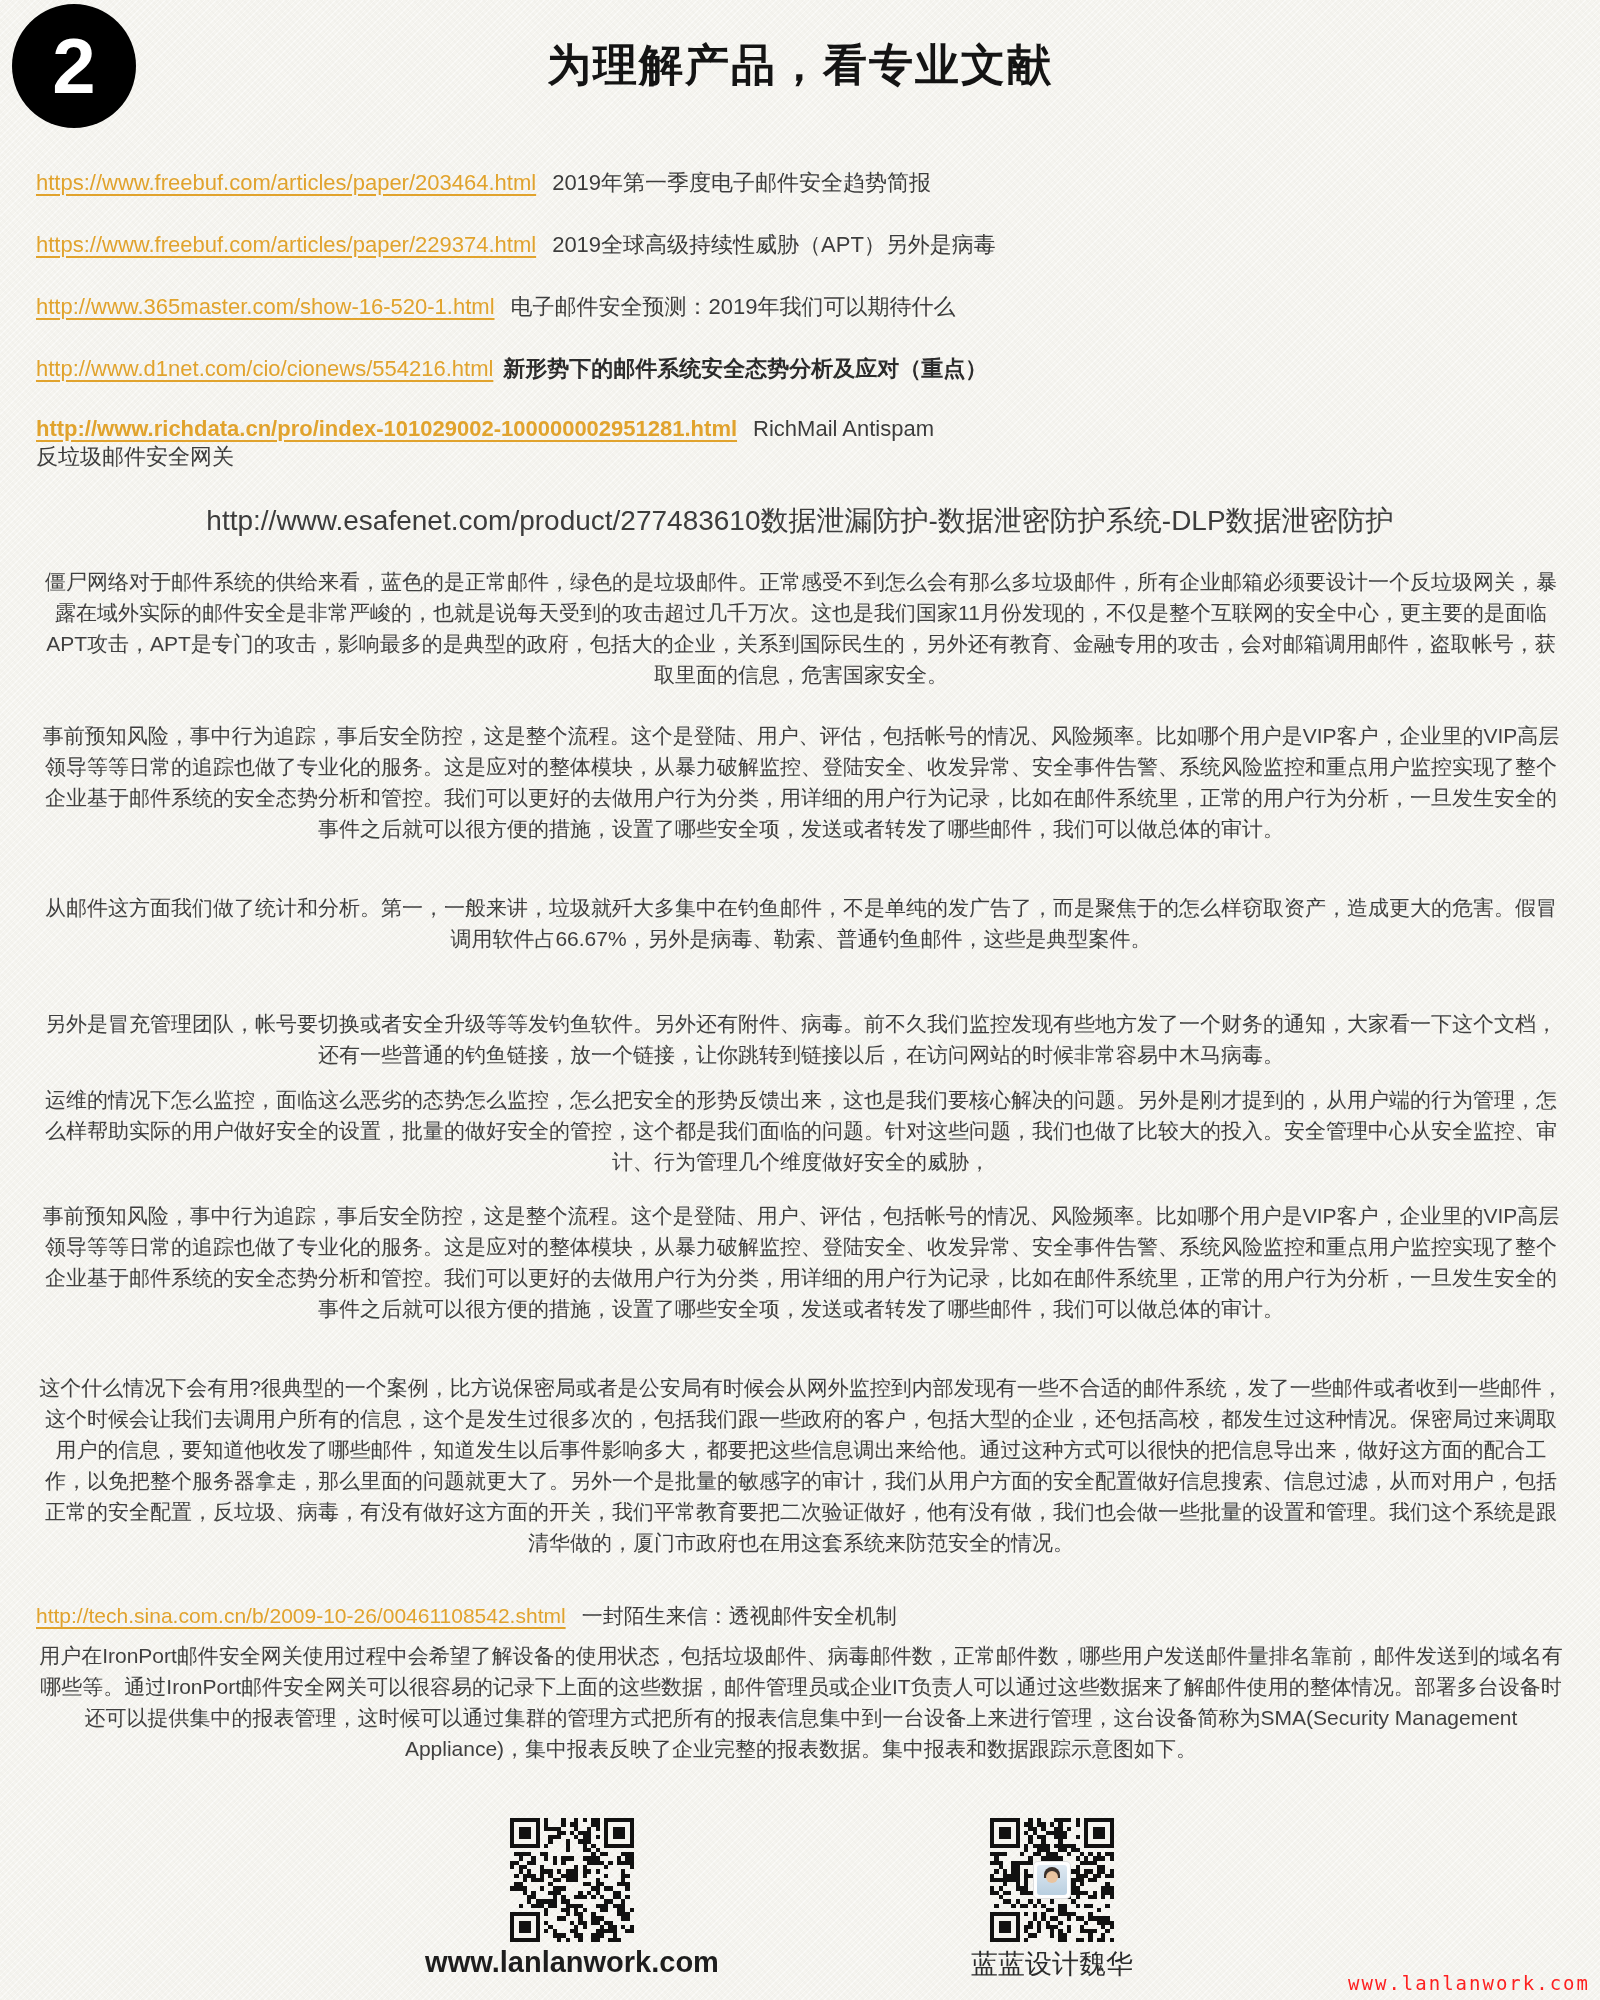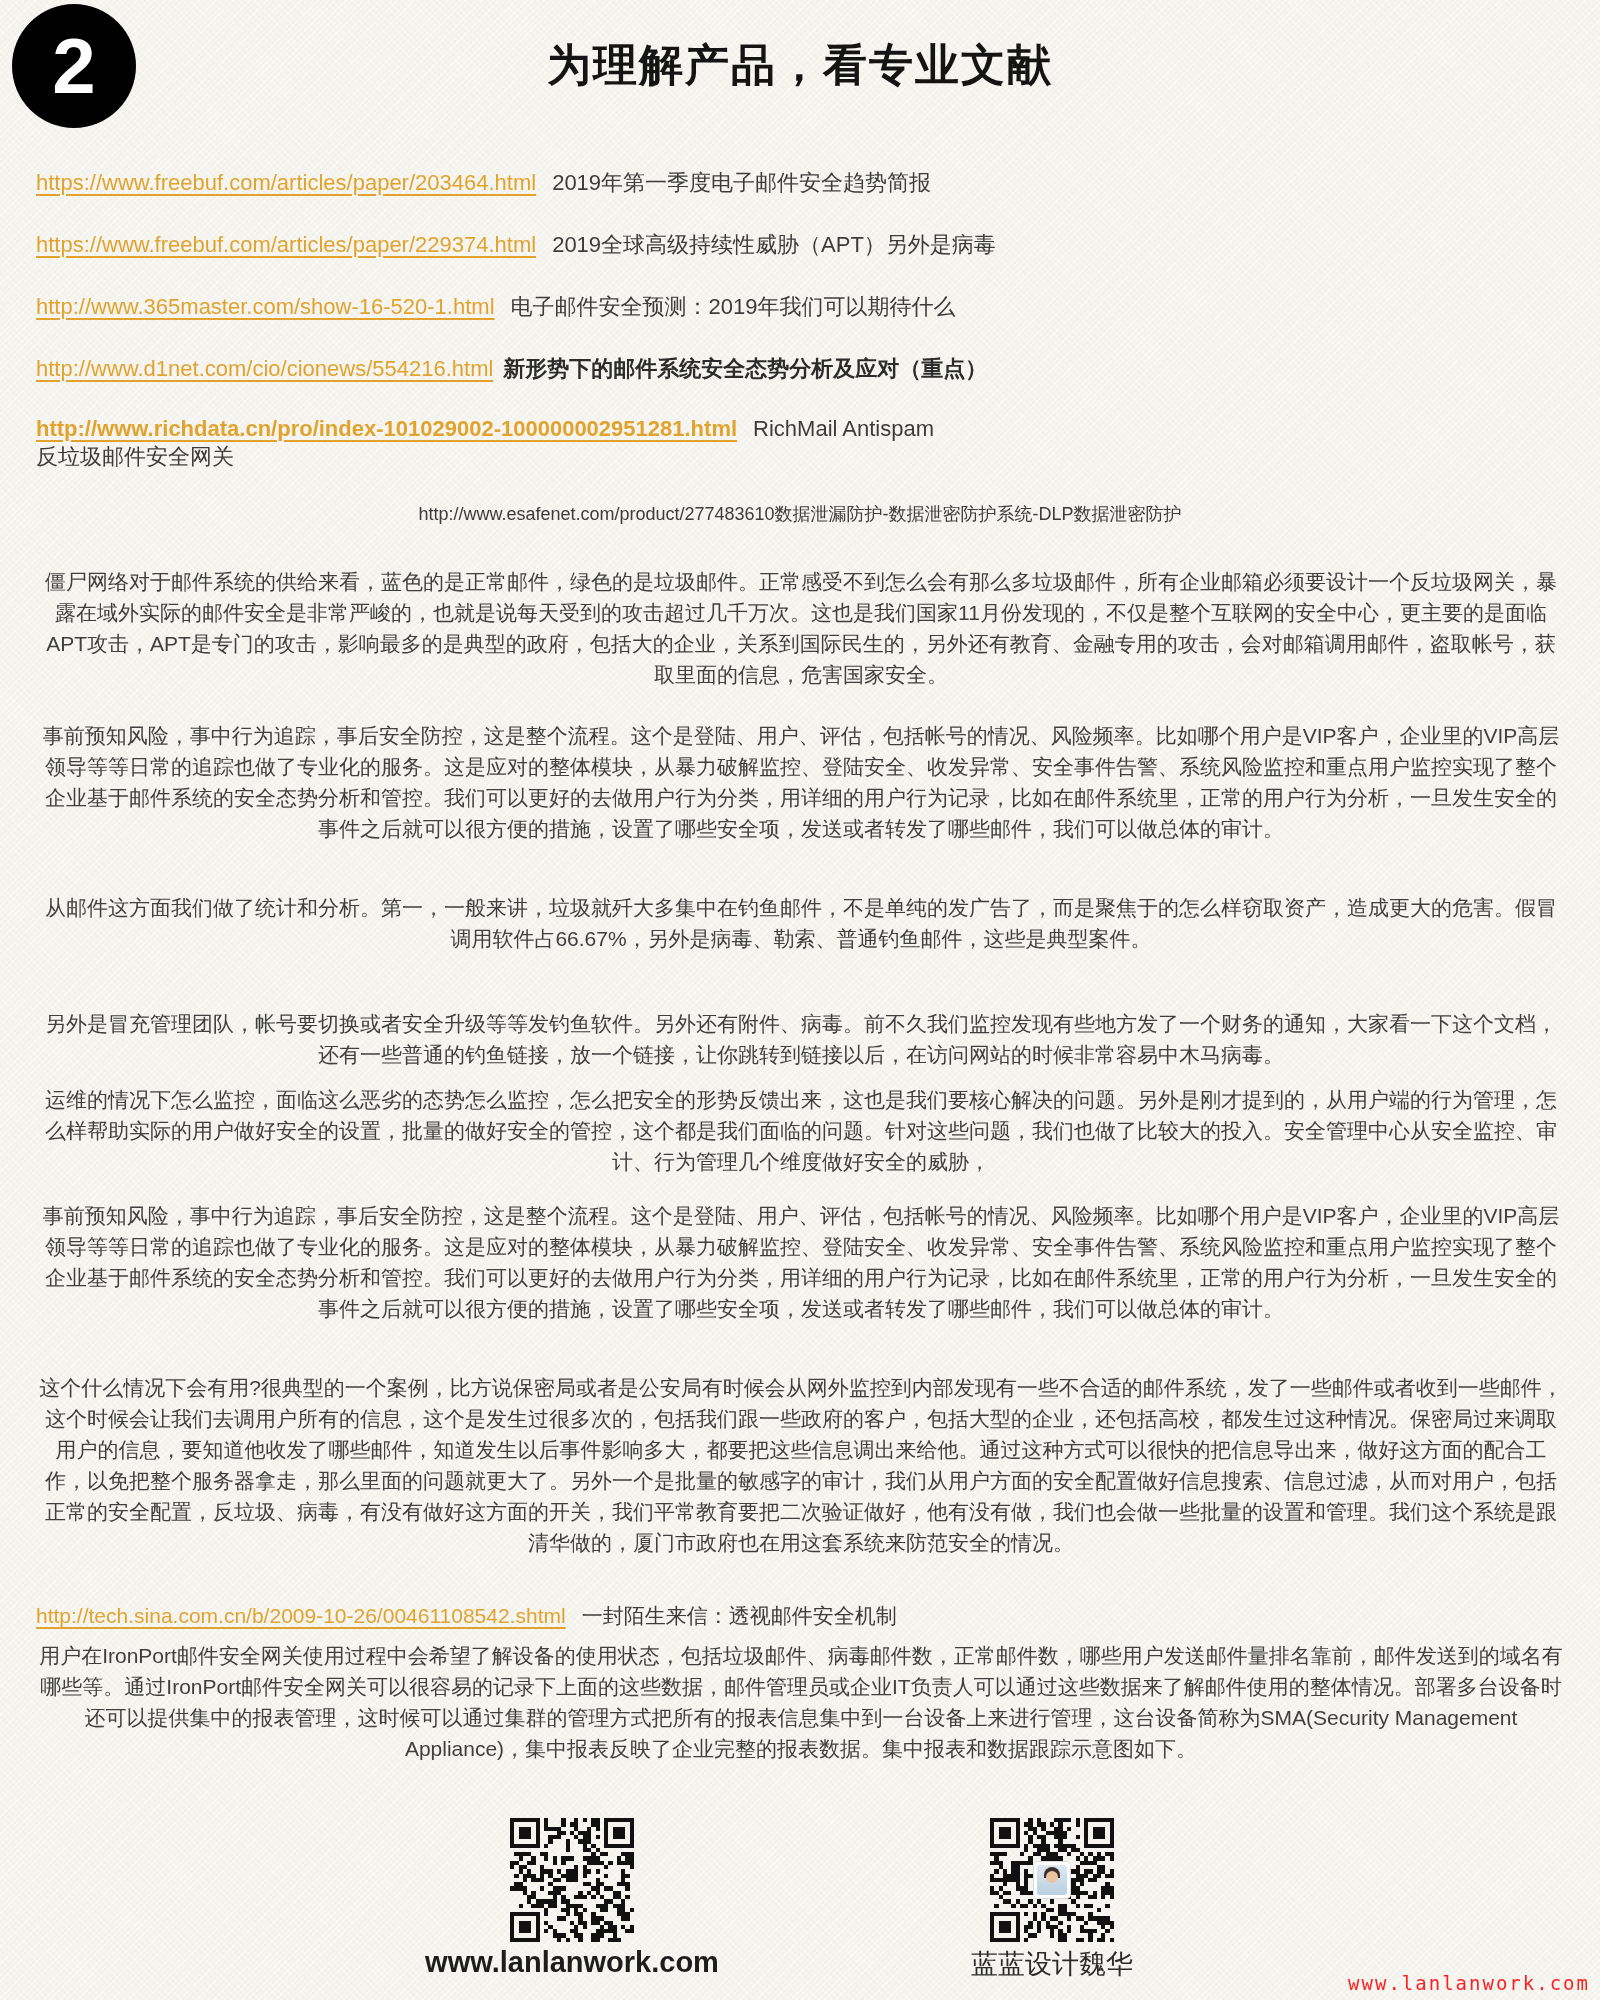--- a/index.html
+++ b/index.html
@@ -30,21 +30,21 @@
     font-size:44px;font-weight:700;color:var(--title);letter-spacing:2px;
   }
   .link-row{position:absolute;left:36px;width:1540px;font-size:22px;white-space:nowrap;}
   .link-row a{color:var(--link);text-decoration:underline;text-underline-offset:4px;}
   .link-row .desc{color:#3c3c3c;margin-left:16px;}
   .link-row .desc.bold{font-weight:700;color:#2c2c2c;margin-left:10px;}
   .link-row a.bold{font-weight:700;text-decoration:underline;}
   .link-row .line2{color:#3c3c3c;white-space:normal;font-size:22px;}
   .center-line{
     position:absolute;left:0;top:502px;width:100%;text-align:center;
-    font-size:18px;color:#3c3c3c;
+    font-size:28px;color:#3c3c3c;
   }
   .para{
     position:absolute;left:36px;width:1530px;margin:0;
     font-size:21px;line-height:31px;color:var(--text);text-align:center;
   }
   .qr{position:absolute;width:124px;height:124px;}
   .qr svg{width:100%;height:100%;shape-rendering:crispEdges;}
   .avatar{
     position:absolute;left:50%;top:50%;transform:translate(-50%,-50%);
     width:38px;height:38px;background:#fff;border-radius:5px;

